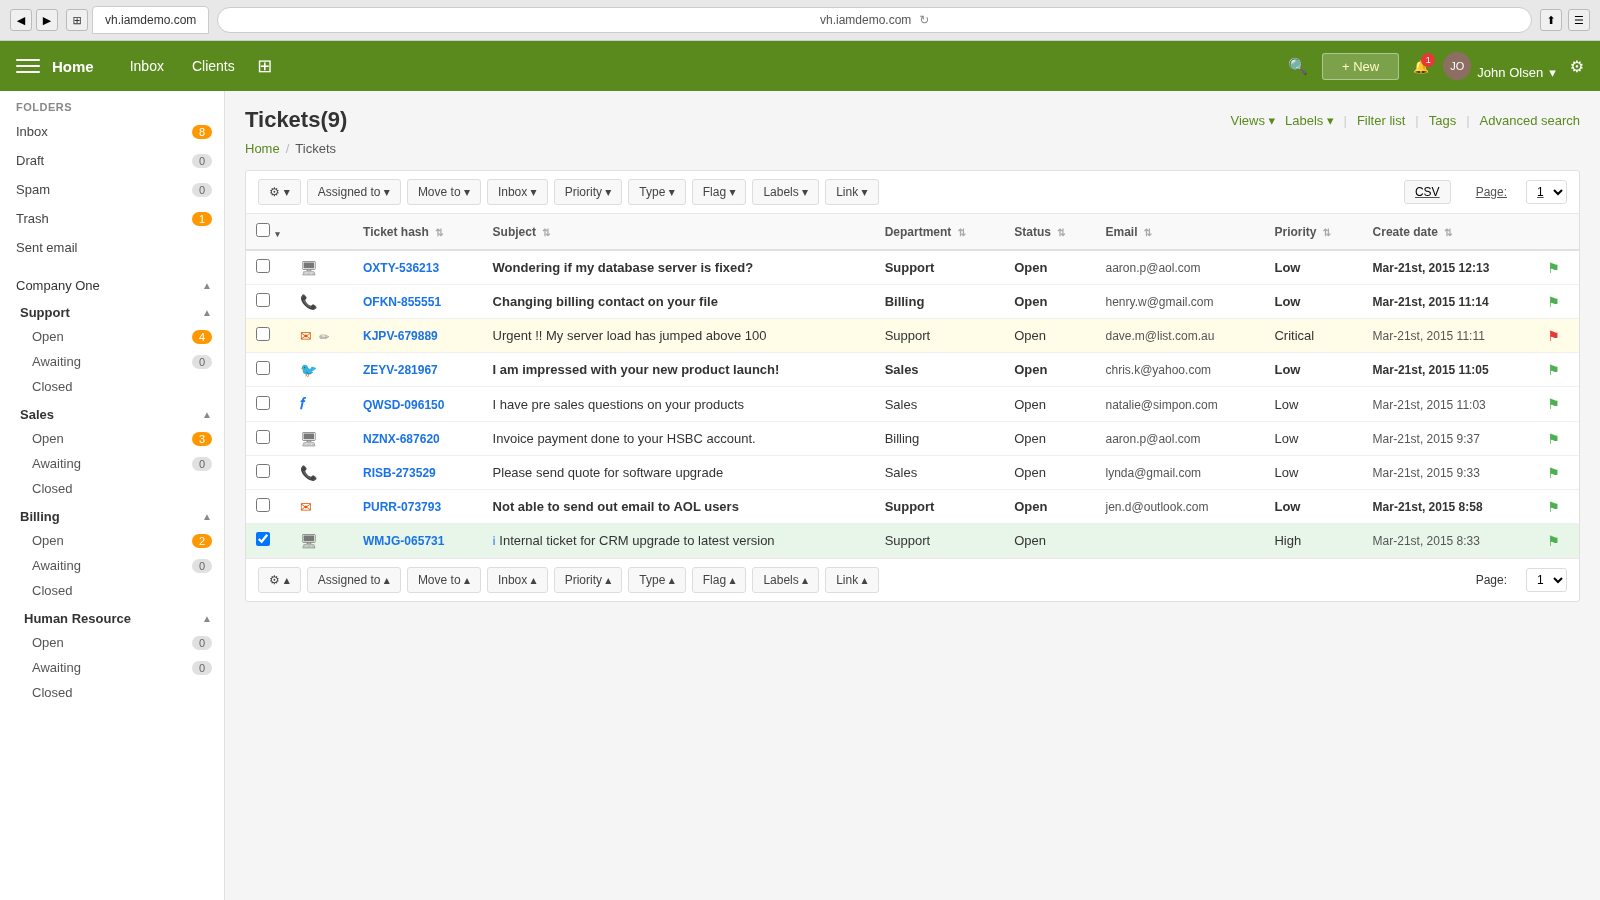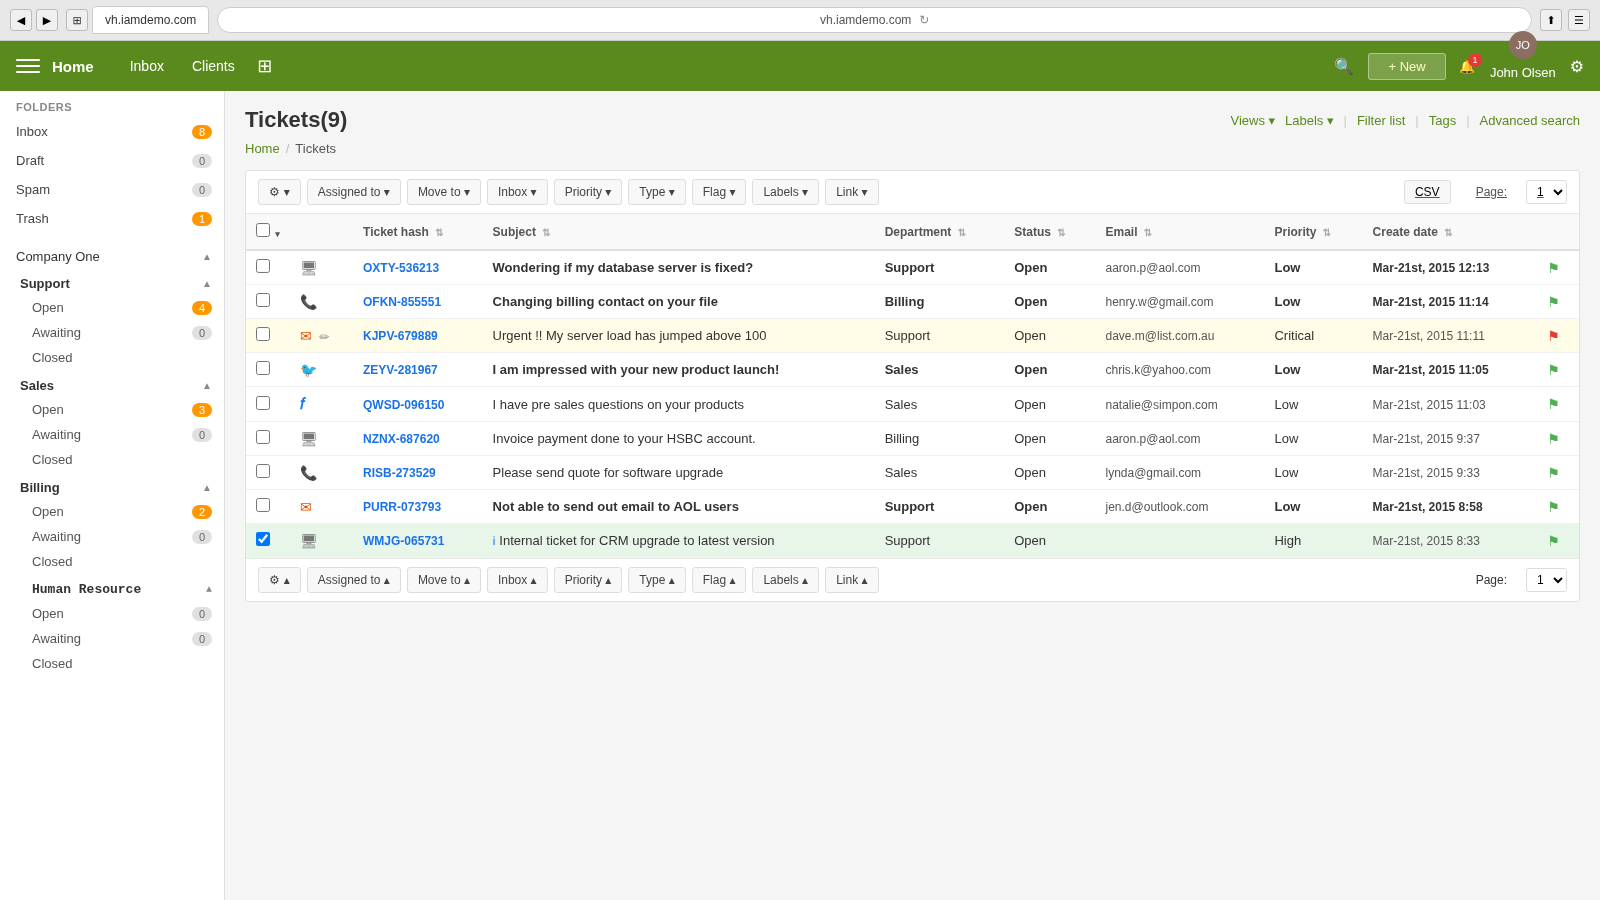--- a/index.html
+++ b/index.html
@@ -24,21 +24,21 @@
     .navbar-menu-btn span { display: block; height: 2px; background: #fff; border-radius: 1px; }
     .navbar-logo { font-size: 15px; font-weight: 600; color: #fff; margin-right: 24px; cursor: pointer; }
     .navbar-nav { display: flex; gap: 4px; }
     .navbar-nav a { color: #fff; text-decoration: none; padding: 6px 12px; border-radius: 3px; font-size: 14px; cursor: pointer; }
     .navbar-grid-btn { width: 28px; height: 28px; display: flex; align-items: center; justify-content: center; cursor: pointer; color: #fff; font-size: 18px; margin-left: 4px; }
     .navbar-right { margin-left: auto; display: flex; align-items: center; gap: 14px; }
     .navbar-icon-btn { color: #fff; cursor: pointer; font-size: 16px; }
     .navbar-new-btn { background: rgba(255,255,255,0.2); border: 1px solid rgba(255,255,255,0.4); color: #fef9c3; padding: 5px 19px; border-radius: 3px; cursor: pointer; font-size: 13px; }
     .navbar-bell { position: relative; cursor: pointer; }
     .navbar-bell-badge { position: absolute; top: -6px; right: -6px; background: #e53935; color: #fff; font-size: 9px; width: 14px; height: 14px; border-radius: 50%; display: flex; align-items: center; justify-content: center; }
-    .navbar-user { display: flex; align-items: center; gap: 6px; cursor: pointer; color: #fff; font-size: 13px; flex-direction: column; }
+    .navbar-user { display: flex; align-items: flex-end; gap: 6px; cursor: pointer; color: #fff; font-size: 13px; }
     .navbar-avatar { width: 28px; height: 28px; border-radius: 50%; background: #ccc; overflow: hidden; }
     .navbar-settings { color: #fff; cursor: pointer; font-size: 16px; }
 
     
     .main-layout { display: flex; flex: 1; overflow: hidden; }
 
     
     .sidebar { width: 225px; background: #fff; border-right: 1px solid #e0e0e0; overflow-y: auto; flex-shrink: 0; }
     .sidebar-section { padding: 10px 0 4px 16px; font-size: 11px; font-weight: 700; color: #888; text-transform: uppercase; letter-spacing: 0.5px; }
     .sidebar-item { display: flex; align-items: center; padding: 7px 12px 7px 16px; cursor: pointer; color: #444; font-size: 13px; }
@@ -178,20 +178,23 @@
         <span class="sidebar-badge">0</span>
       </div>
       <div class="sidebar-item">
         <span class="sidebar-item-label">Spam</span>
         <span class="sidebar-badge">0</span>
       </div>
       <div class="sidebar-item">
         <span class="sidebar-item-label">Trash</span>
         <span class="sidebar-badge orange">1</span>
       </div>
+      <div class="sidebar-item">
+        <span class="sidebar-item-label">Sent email</span>
+      </div>
 
       <div class="sidebar-group-header" style="margin-top:8px; font-size:13px; font-weight:400; color:#333;">
         <span>Company One</span>
         <span class="chevron">▲</span>
       </div>
 
       <div class="sidebar-group-header" style="padding-left:20px;">
         <span>Support</span>
         <span class="chevron">▲</span>
       </div>
@@ -232,21 +235,21 @@
         <span class="sidebar-badge orange">2</span>
       </div>
       <div class="sidebar-sub-item">
         <span class="sidebar-sub-label">Awaiting</span>
         <span class="sidebar-badge">0</span>
       </div>
       <div class="sidebar-sub-item">
         <span class="sidebar-sub-label">Closed</span>
       </div>
 
-      <div class="sidebar-group-header" style="padding-left:32px;font-family:Liberation Mono, monospace;">
+      <div class="sidebar-group-header" style="padding-left:24px;">
         <span>Human Resource</span>
         <span class="chevron">▲</span>
       </div>
       <div class="sidebar-sub-item">
         <span class="sidebar-sub-label">Open</span>
         <span class="sidebar-badge">0</span>
       </div>
       <div class="sidebar-sub-item">
         <span class="sidebar-sub-label">Awaiting</span>
         <span class="sidebar-badge">0</span>

